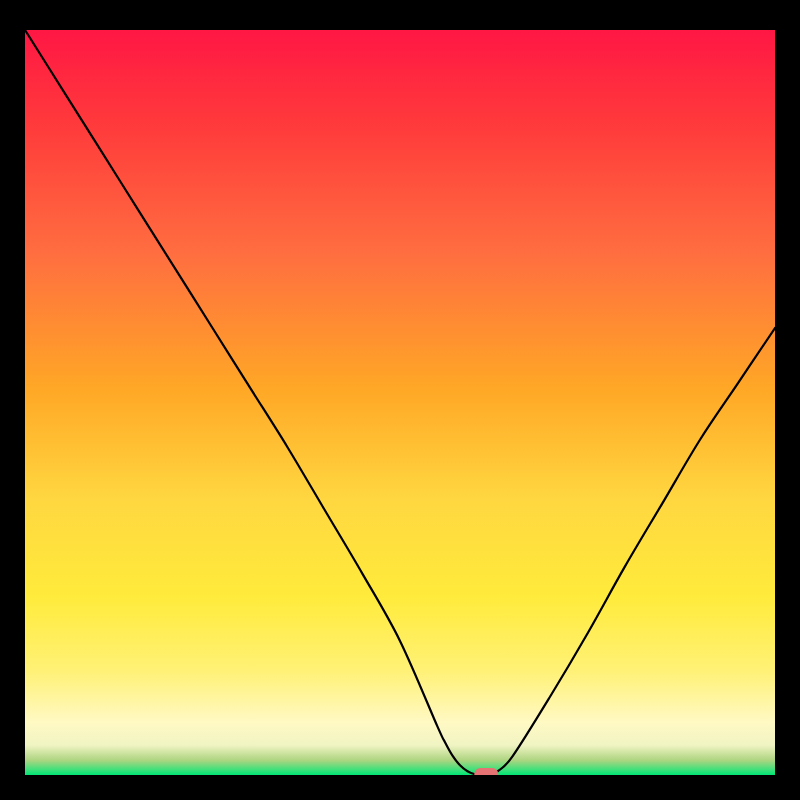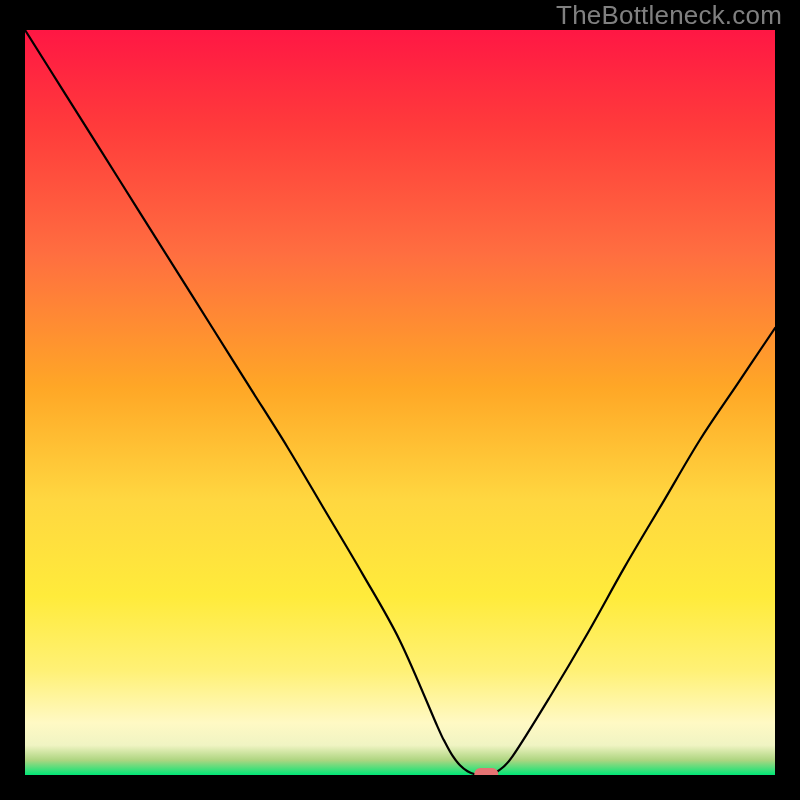--- a/index.html
+++ b/index.html
@@ -37,21 +37,20 @@
   .plot svg {
     display: block;
     width: 750px;
     height: 745px;
   }
 </style>
 </head>
 <body>
 
 <div class="frame">
-  <div class="watermark">TheBottleneck.com</div>
 
   <div class="plot">
     <svg id="chart-svg" viewBox="0 0 750 745" preserveAspectRatio="none">
       <defs>
         <linearGradient id="bg-grad" x1="0" y1="0" x2="0" y2="1">
           <stop offset="0%" stop-color="#ff1744"></stop>
           <stop offset="13%" stop-color="#ff3b3b"></stop>
           <stop offset="30%" stop-color="#ff6e40"></stop>
           <stop offset="48%" stop-color="#ffa726"></stop>
           <stop offset="63%" stop-color="#ffd740"></stop>

